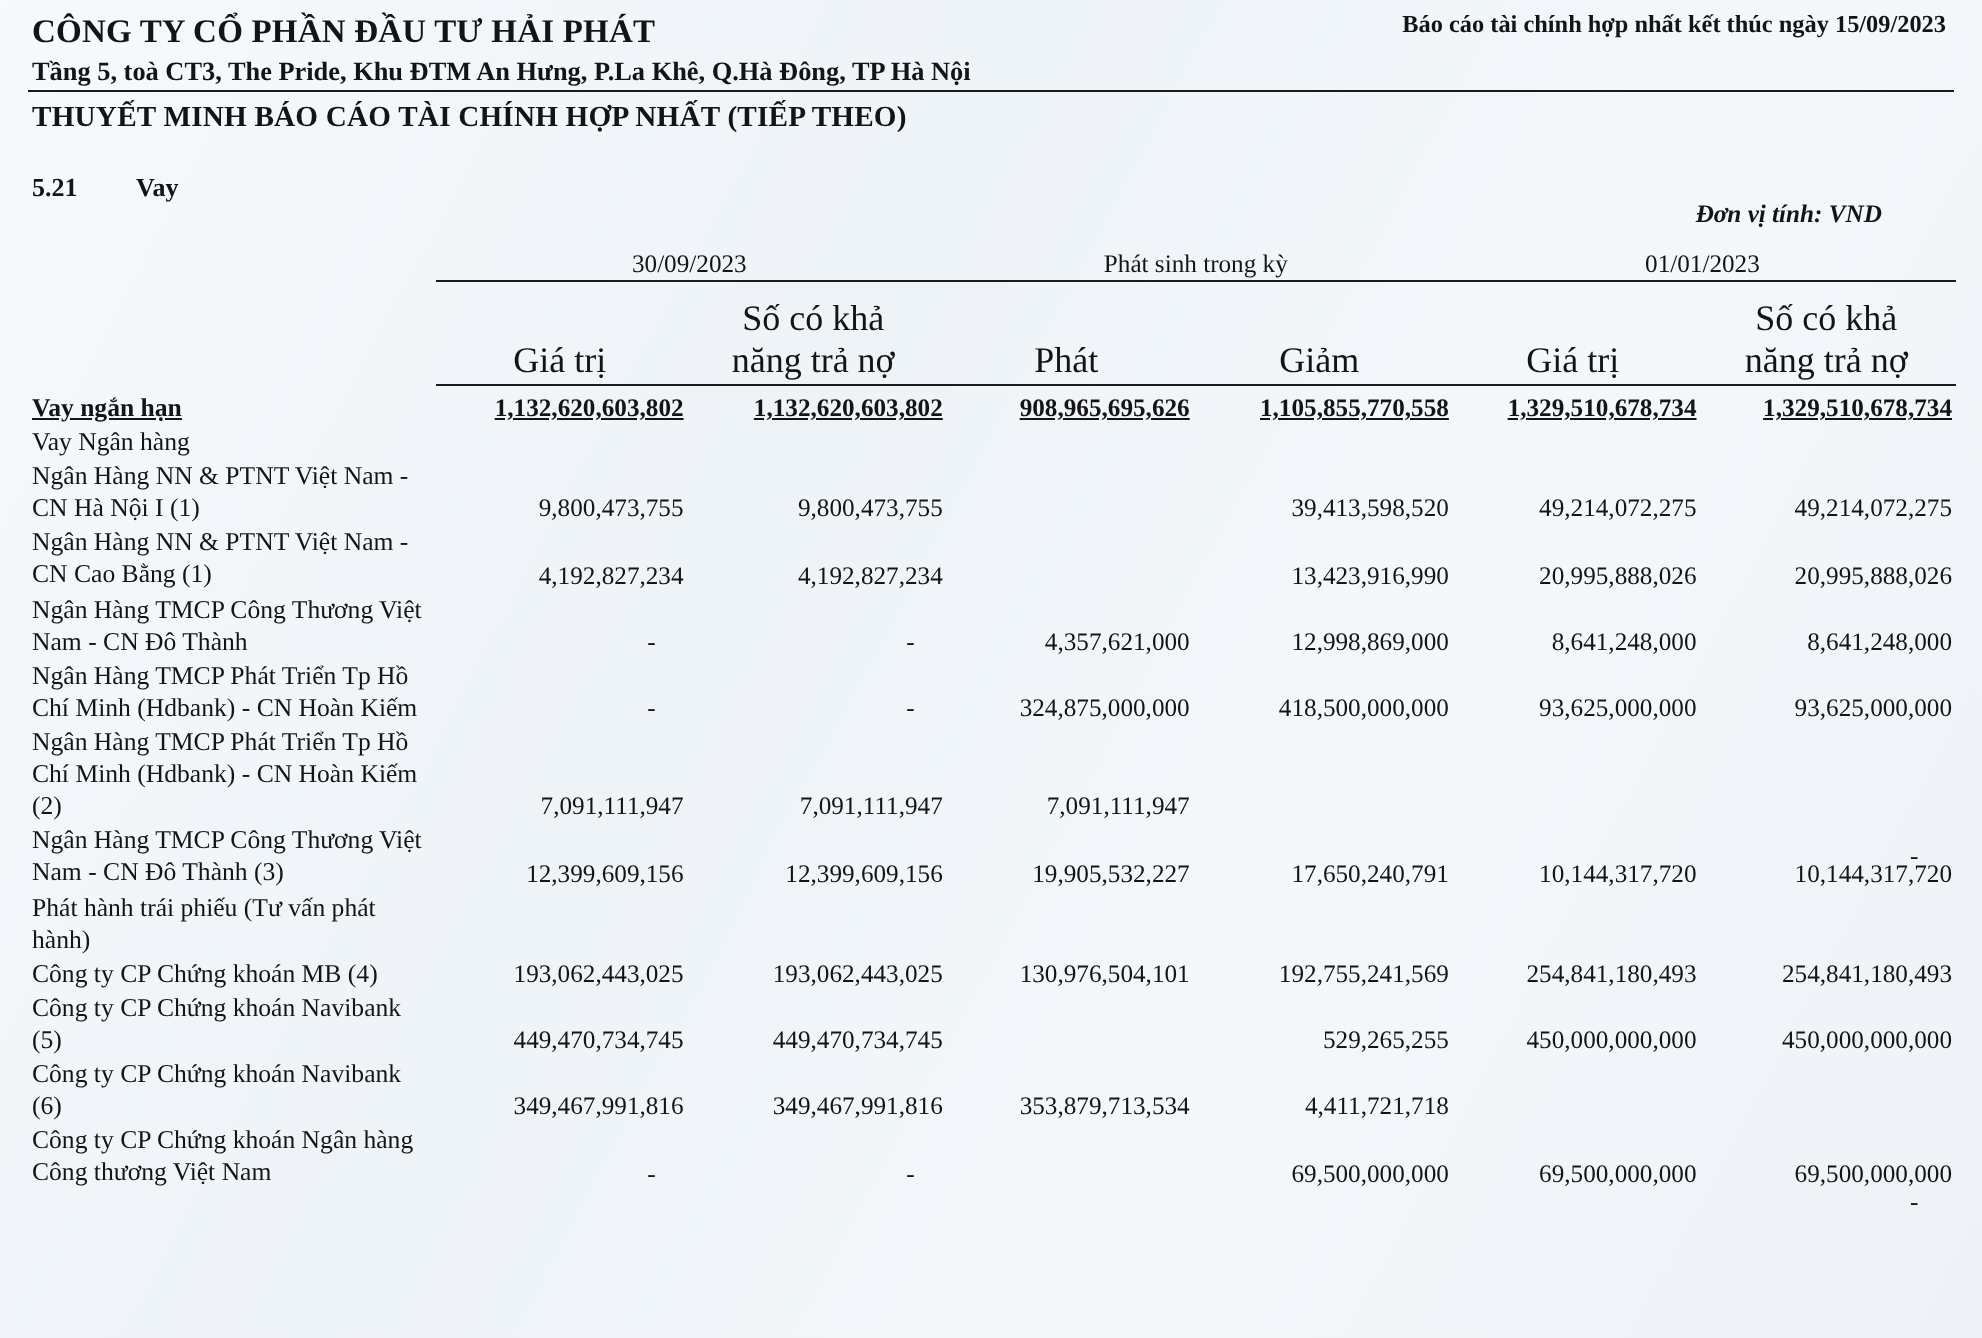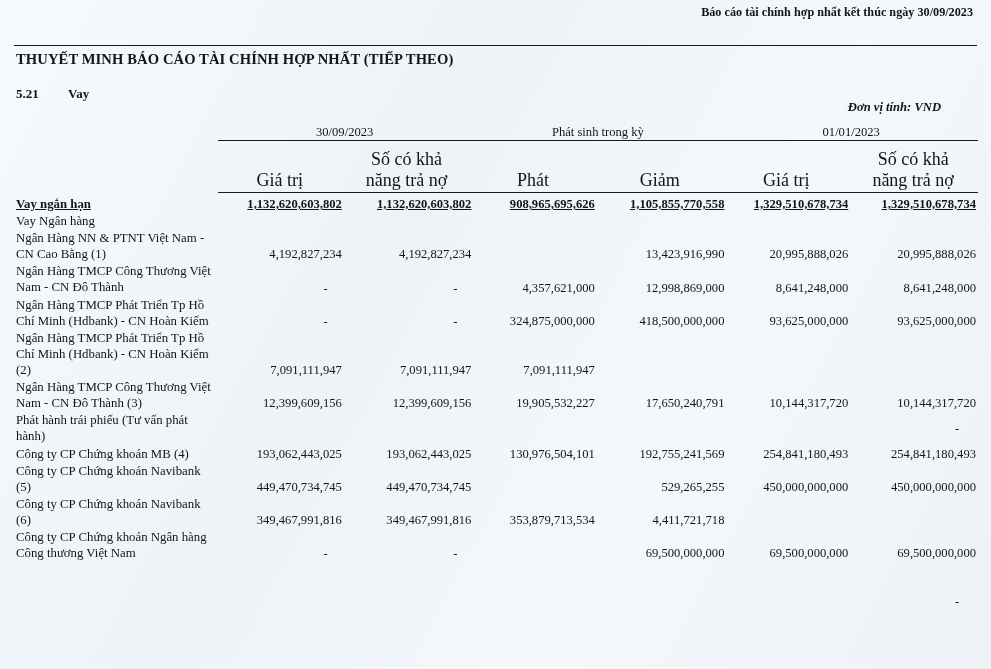--- a/index.html
+++ b/index.html
@@ -176,22 +176,26 @@
     color: #141414;
   }
 </style>
 </head>
 <body>
 
 <div class="scan-tint"></div>
 
 <div class="page">
 
-
-  <div class="report-period">Báo cáo tài chính hợp nhất kết thúc ngày 30/09/2023</div>
+  <div class="letterhead">
+    <div class="company-name">CÔNG TY CỔ PHẦN ĐẦU TƯ HẢI PHÁT</div>
+    <div class="company-address">Tầng 5, toà CT3, The Pride, Khu ĐTM An Hưng, P.La Khê, Q.Hà Đông, TP Hà Nội</div>
+  </div>
+
+  <div class="report-period">Báo cáo tài chính hợp nhất kết thúc ngày 15/09/2023</div>
 
   <div class="rule-top"></div>
 
   <div class="section-title">THUYẾT MINH BÁO CÁO TÀI CHÍNH HỢP NHẤT (TIẾP THEO)</div>
 
   <div class="note-line">
     <span class="note-num">5.21</span><span>Vay</span>
   </div>
 
   <div class="unit-label">Đơn vị tính: VND</div>
@@ -253,20 +257,29 @@
       <tr class="data">
         <td class="row-label">Vay Ngân hàng</td>
         <td class="num"></td>
         <td class="num"></td>
         <td class="num"></td>
         <td class="num"></td>
         <td class="num"></td>
         <td class="num last"></td>
       </tr>
       <tr class="data">
+        <td class="row-label">Ngân Hàng NN &amp; PTNT Việt Nam - CN Hà Nội I (1)</td>
+        <td class="num">9,800,473,755</td>
+        <td class="num">9,800,473,755</td>
+        <td class="num"></td>
+        <td class="num">39,413,598,520</td>
+        <td class="num">49,214,072,275</td>
+        <td class="num last">49,214,072,275</td>
+      </tr>
+      <tr class="data">
         <td class="row-label">Ngân Hàng NN &amp; PTNT Việt Nam - CN Cao Bằng (1)</td>
         <td class="num">4,192,827,234</td>
         <td class="num">4,192,827,234</td>
         <td class="num"></td>
         <td class="num">13,423,916,990</td>
         <td class="num">20,995,888,026</td>
         <td class="num last">20,995,888,026</td>
       </tr>
       <tr class="data">
         <td class="row-label">Ngân Hàng TMCP Công Thương Việt Nam - CN Đô Thành</td>

